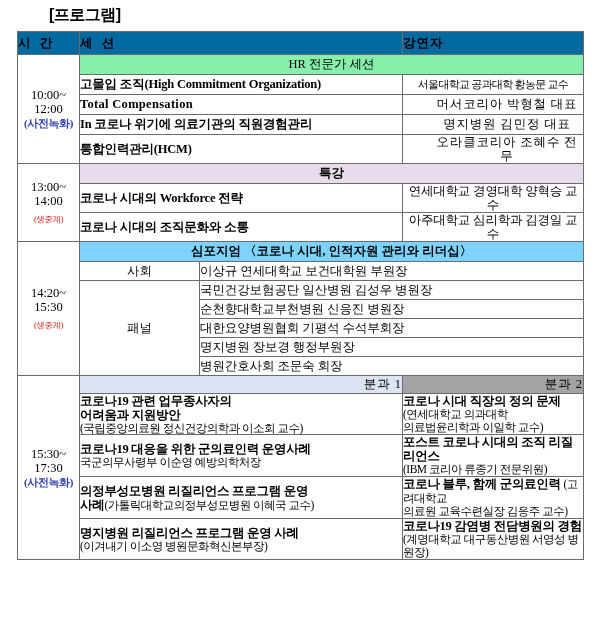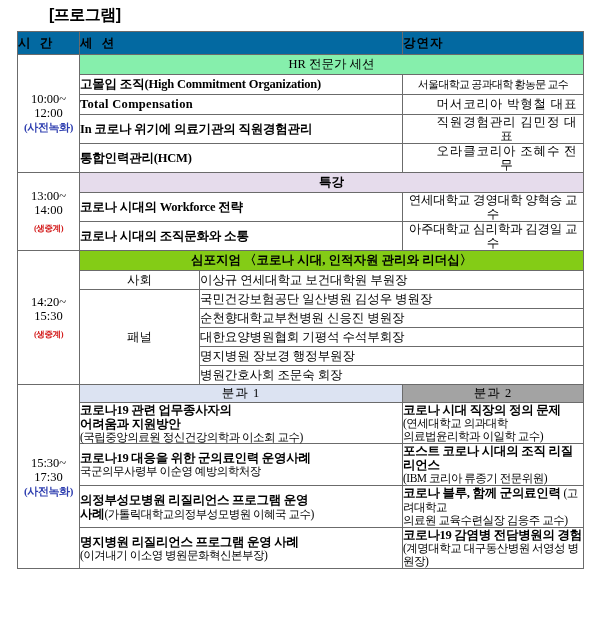--- a/index.html
+++ b/index.html
@@ -72,35 +72,35 @@
     display: block;
     color: #2f3fb0;
     font-weight: bold;
     font-size: 11px;
     letter-spacing: -0.4px;
     margin-top: 1px;
   }
   .tag-live {
     display: block;
     color: #d31a1a;
-    font-weight: bold;
+    font-weight: normal;
     font-size: 8.5px;
     letter-spacing: -0.4px;
     margin-top: 7px;
   }
 
   .band {
     text-align: center;
     font-size: 13px;
     height: 19px;
     padding: 1px 0 2px;
   }
   .band-hr  { background: #86efac; }
   .band-sp  { background: #e6dcec; font-weight: bold; }
-  .band-sym { background: #84cc16; font-weight: bold; font-size: 13px; }
+  .band-sym { background: #7dd3fc; font-weight: bold; font-size: 13px; }
 
   .sess {
     font-weight: bold;
     padding: 2px 0 3px 6px;
     font-size: 13px;
     letter-spacing: -0.2px;
     height: 19px;
   }
   .sess.lat { letter-spacing: 0.3px; }
 
@@ -120,21 +120,21 @@
     padding: 2px 0;
   }
   .panel-name {
     padding: 2px 0 3px 6px;
     font-size: 12.5px;
     letter-spacing: -0.1px;
     height: 18px;
   }
 
   .sub-hdr {
-    text-align: center;
+    text-align: right;
     font-size: 12.5px;
     height: 17px;
     padding: 1px 0 2px;
     letter-spacing: 1px;
   }
   .sub-1 { background: #dce3f2; }
   .sub-2 { background: #a3a3a3; }
 
   .break-cell {
     padding: 4px 5px 5px 6px;
@@ -192,21 +192,21 @@
       <tr>
         <td class="sess" colspan="2">고몰입 조직(High Commitment Organization)</td>
         <td class="spk tight">서울대학교 공과대학 황농문 교수</td>
       </tr>
       <tr>
         <td class="sess lat" colspan="2">Total  Compensation</td>
         <td class="spk wide">머서코리아 박형철 대표</td>
       </tr>
       <tr>
         <td class="sess" colspan="2">In 코로나 위기에 의료기관의 직원경험관리</td>
-        <td class="spk wide">직원경험관리 김민정 대표</td>
+        <td class="spk wide">명지병원 김민정 대표</td>
       </tr>
       <tr>
         <td class="sess" colspan="2">통합인력관리(HCM)</td>
         <td class="spk wide">오라클코리아 조혜수 전무</td>
       </tr>
 
       <tr>
         <td class="timecell" rowspan="3">
           <span class="t">13:00~</span>
           <span class="t">14:00</span>

